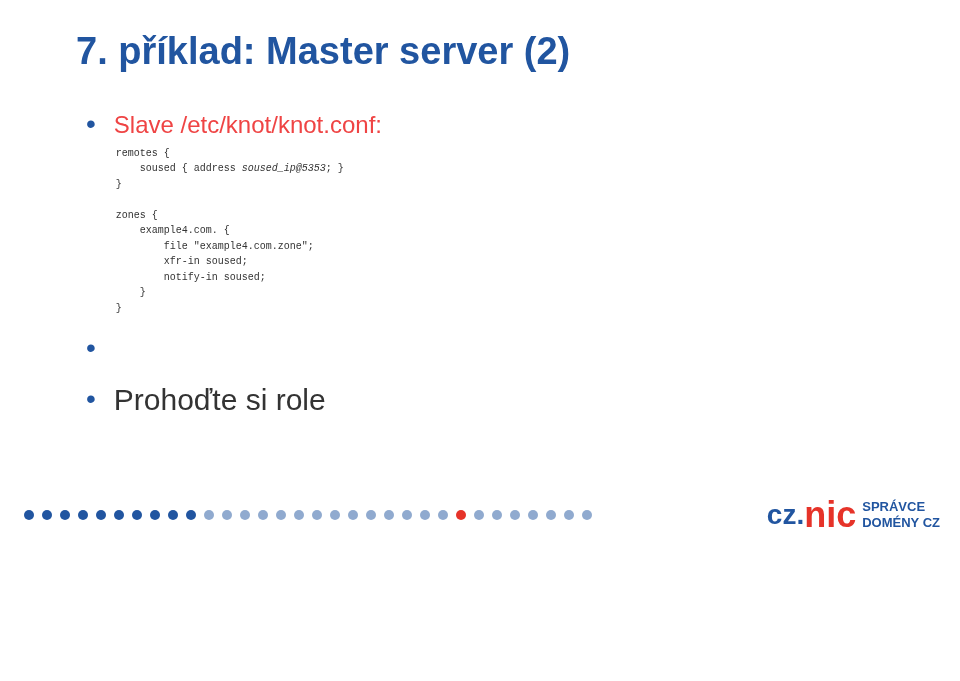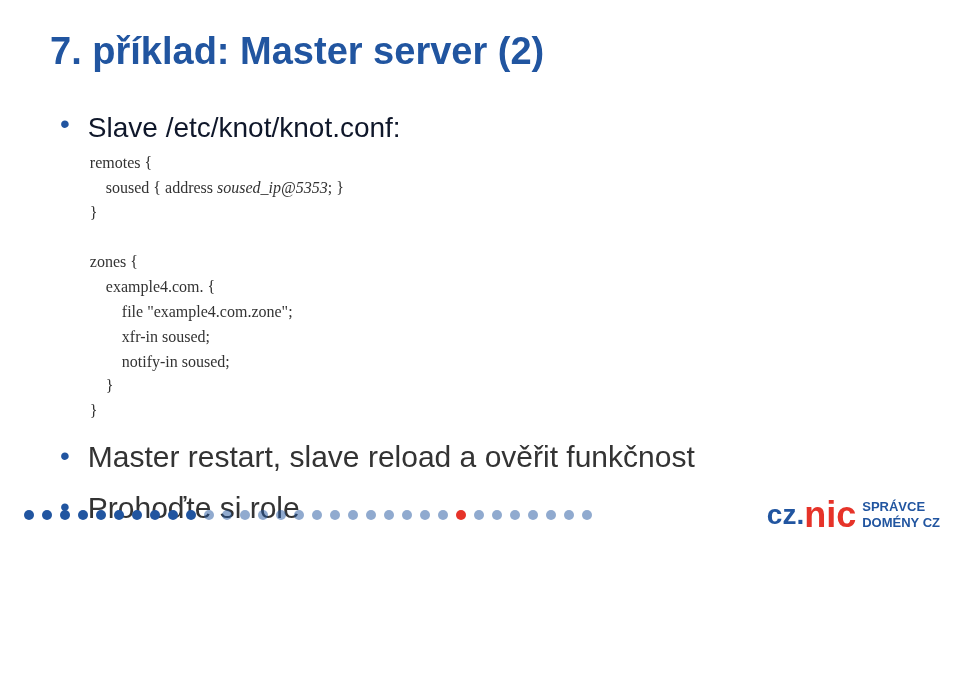--- a/index.html
+++ b/index.html
@@ -15,21 +15,21 @@
       font-family: 'Arial', 'Helvetica', sans-serif;
       overflow: hidden;
       position: relative;
     }
 
     .slide-container {
       width: 960px;
       height: 541px;
       background: #ffffff;
       position: relative;
-      padding: 30px 50px 20px 50px;
+      padding: 30px 50px 20px 76px;
     }
 
     .slide-title {
       font-size: 38px;
       font-weight: bold;
       color: #2155a0;
       margin-bottom: 30px;
       padding-bottom: 5px;
     }
 
@@ -51,38 +51,38 @@
       flex-shrink: 0;
       line-height: 1.4;
     }
 
     .bullet-text-large {
       font-size: 30px;
       color: #333333;
     }
 
     .code-block {
-      font-family: Liberation Serif, serif;
-      font-size: 16px;
+      font-family: Liberation Mono, monospace;
+      font-size: 10px;
       color: #333333;
       background: transparent;
       margin-top: 4px;
       margin-left: 2px;
       line-height: 1.55;
       white-space: pre;
     }
 
     .code-italic {
       font-style: italic;
       text-align: center;
     }
 
     .bullet-main-line {
-      font-size: 28px;
-      color: #0f172a;
+      font-size: 24px;
+      color: #ef4444;
       line-height: 1.4;
     }
 
     .section-bullet {
       margin-bottom: 16px;
     }
 
     
     .bottom-bar {
       position: absolute;
@@ -179,21 +179,20 @@
         file "example4.com.zone";
         xfr-in soused;
         notify-in soused;
     }
 }</span></div>
       </div>
     </div>
 
     <div class="bullet-item section-bullet">
       <span class="bullet-dot">•</span>
-      <div class="bullet-text-large">Master restart, slave reload a ověřit funkčnost</div>
     </div>
 
     <div class="bullet-item section-bullet">
       <span class="bullet-dot">•</span>
       <div class="bullet-text-large">Prohoďte si role</div>
     </div>
 
   </div>
 
   <div class="bottom-bar">

